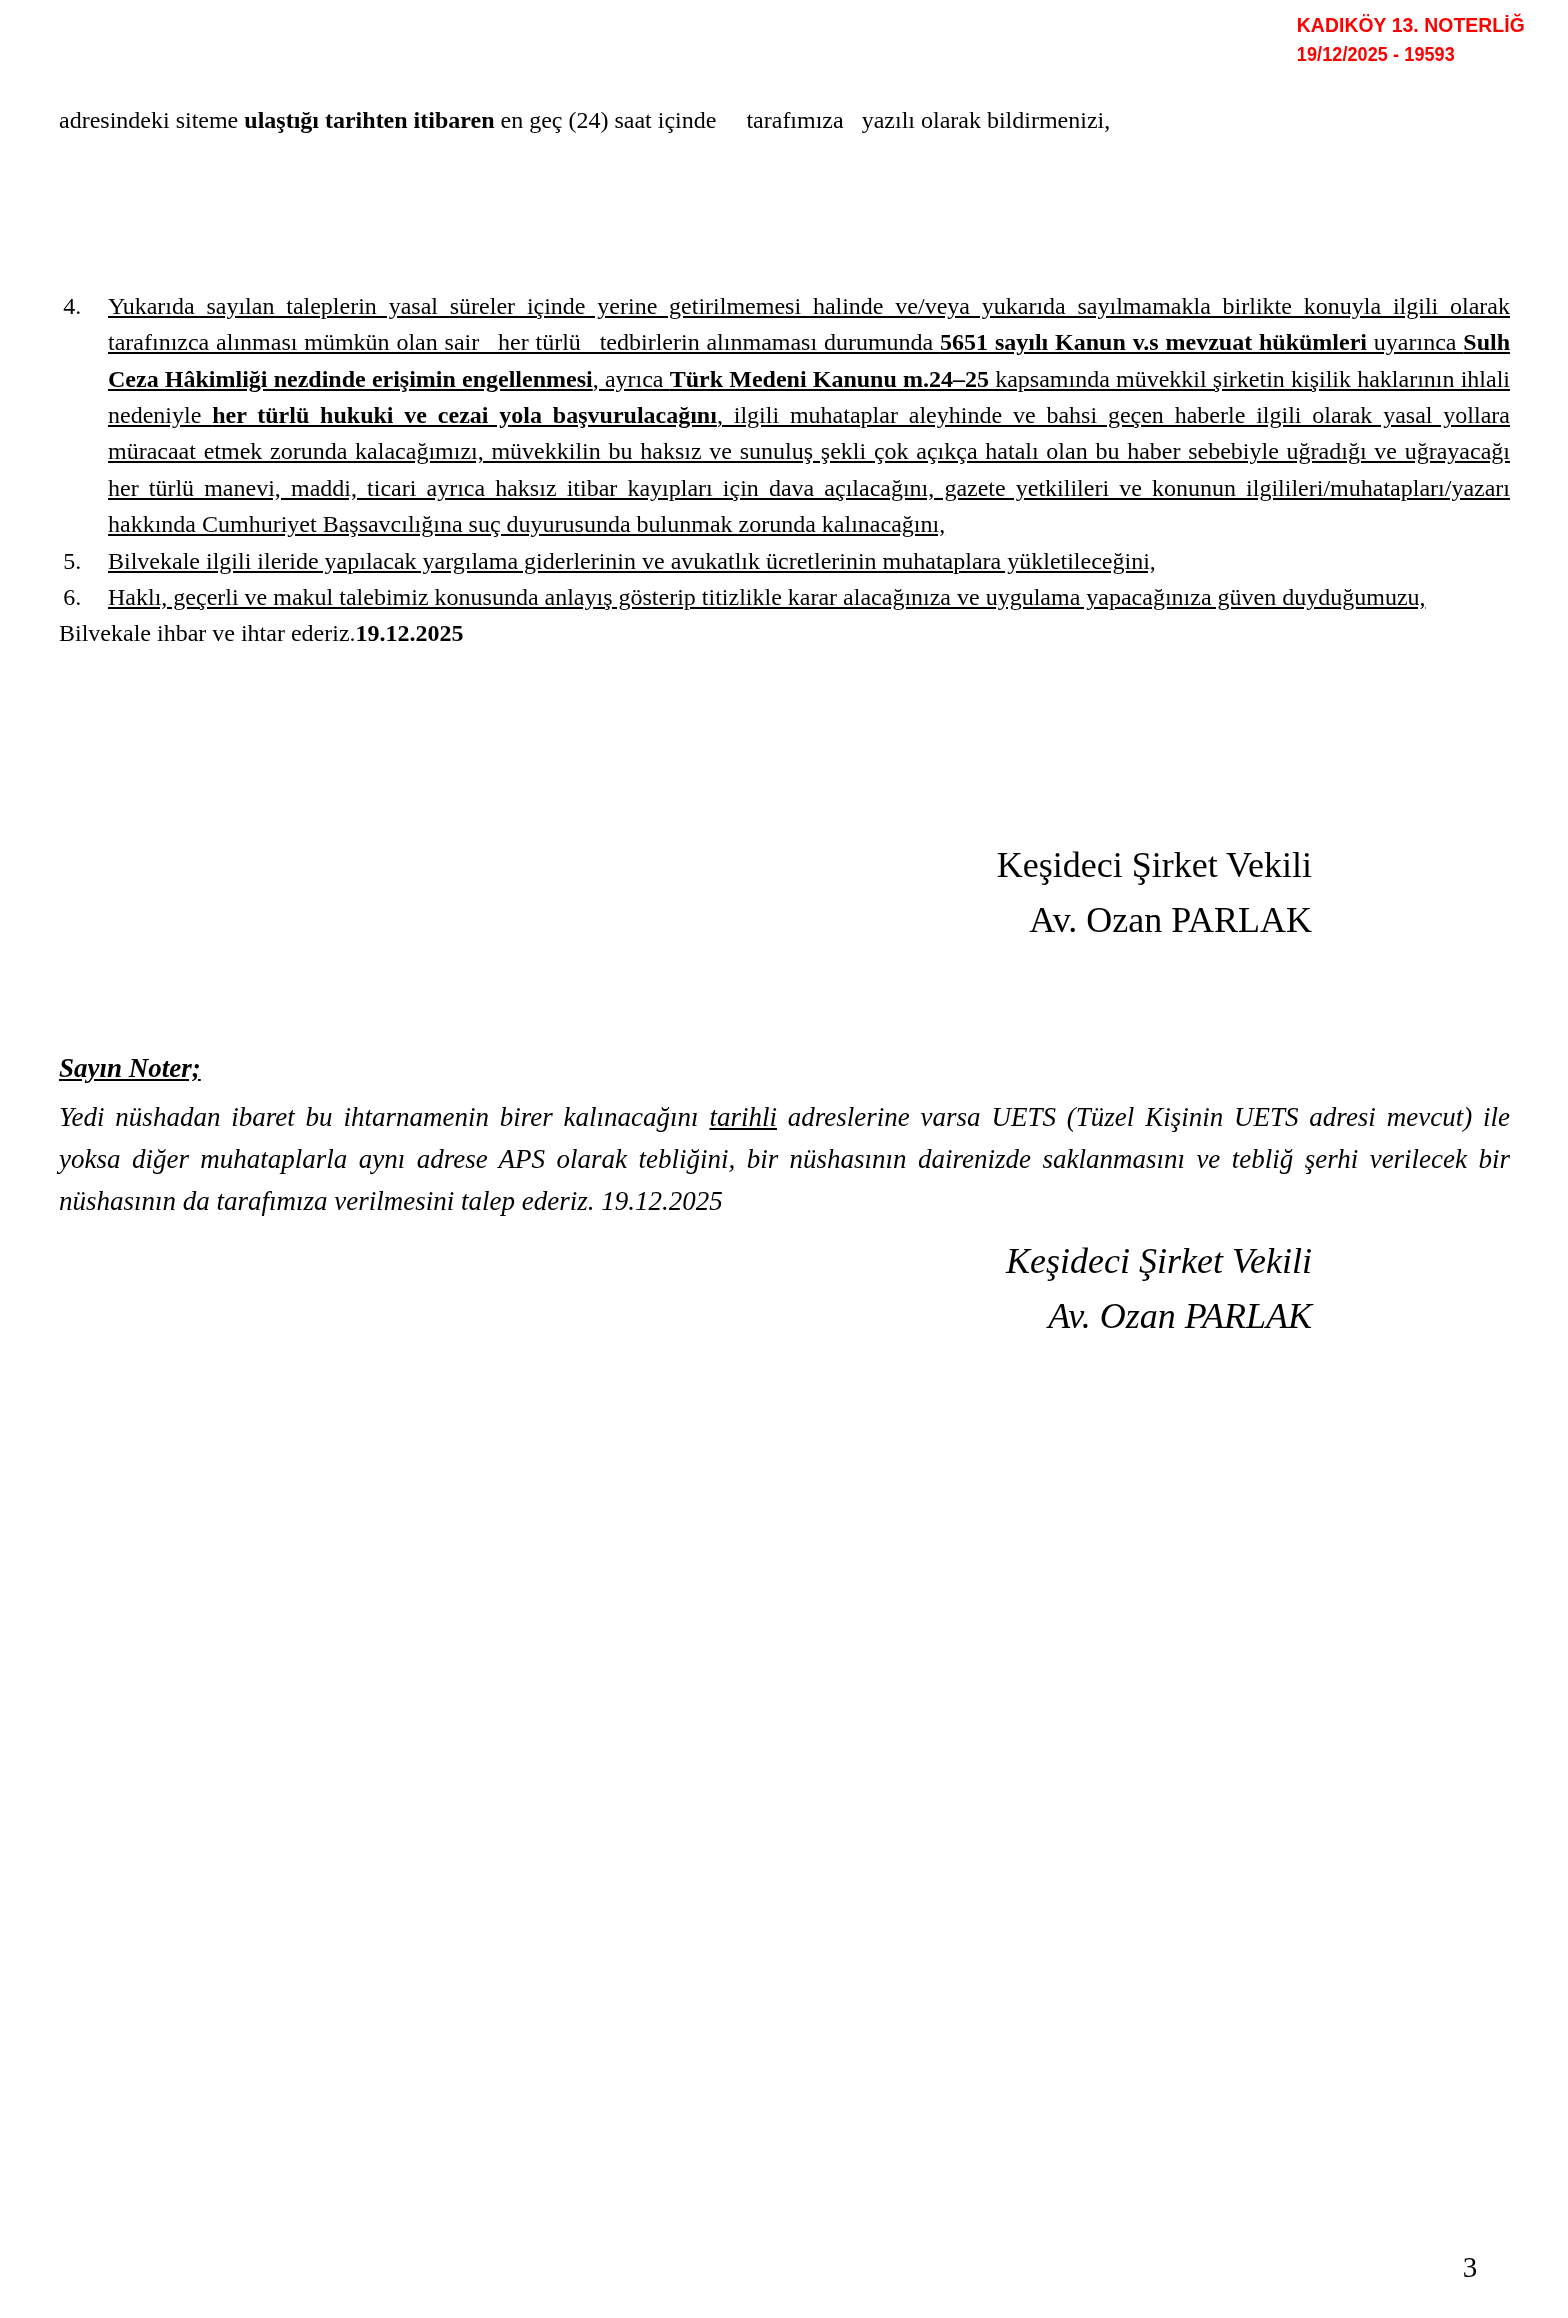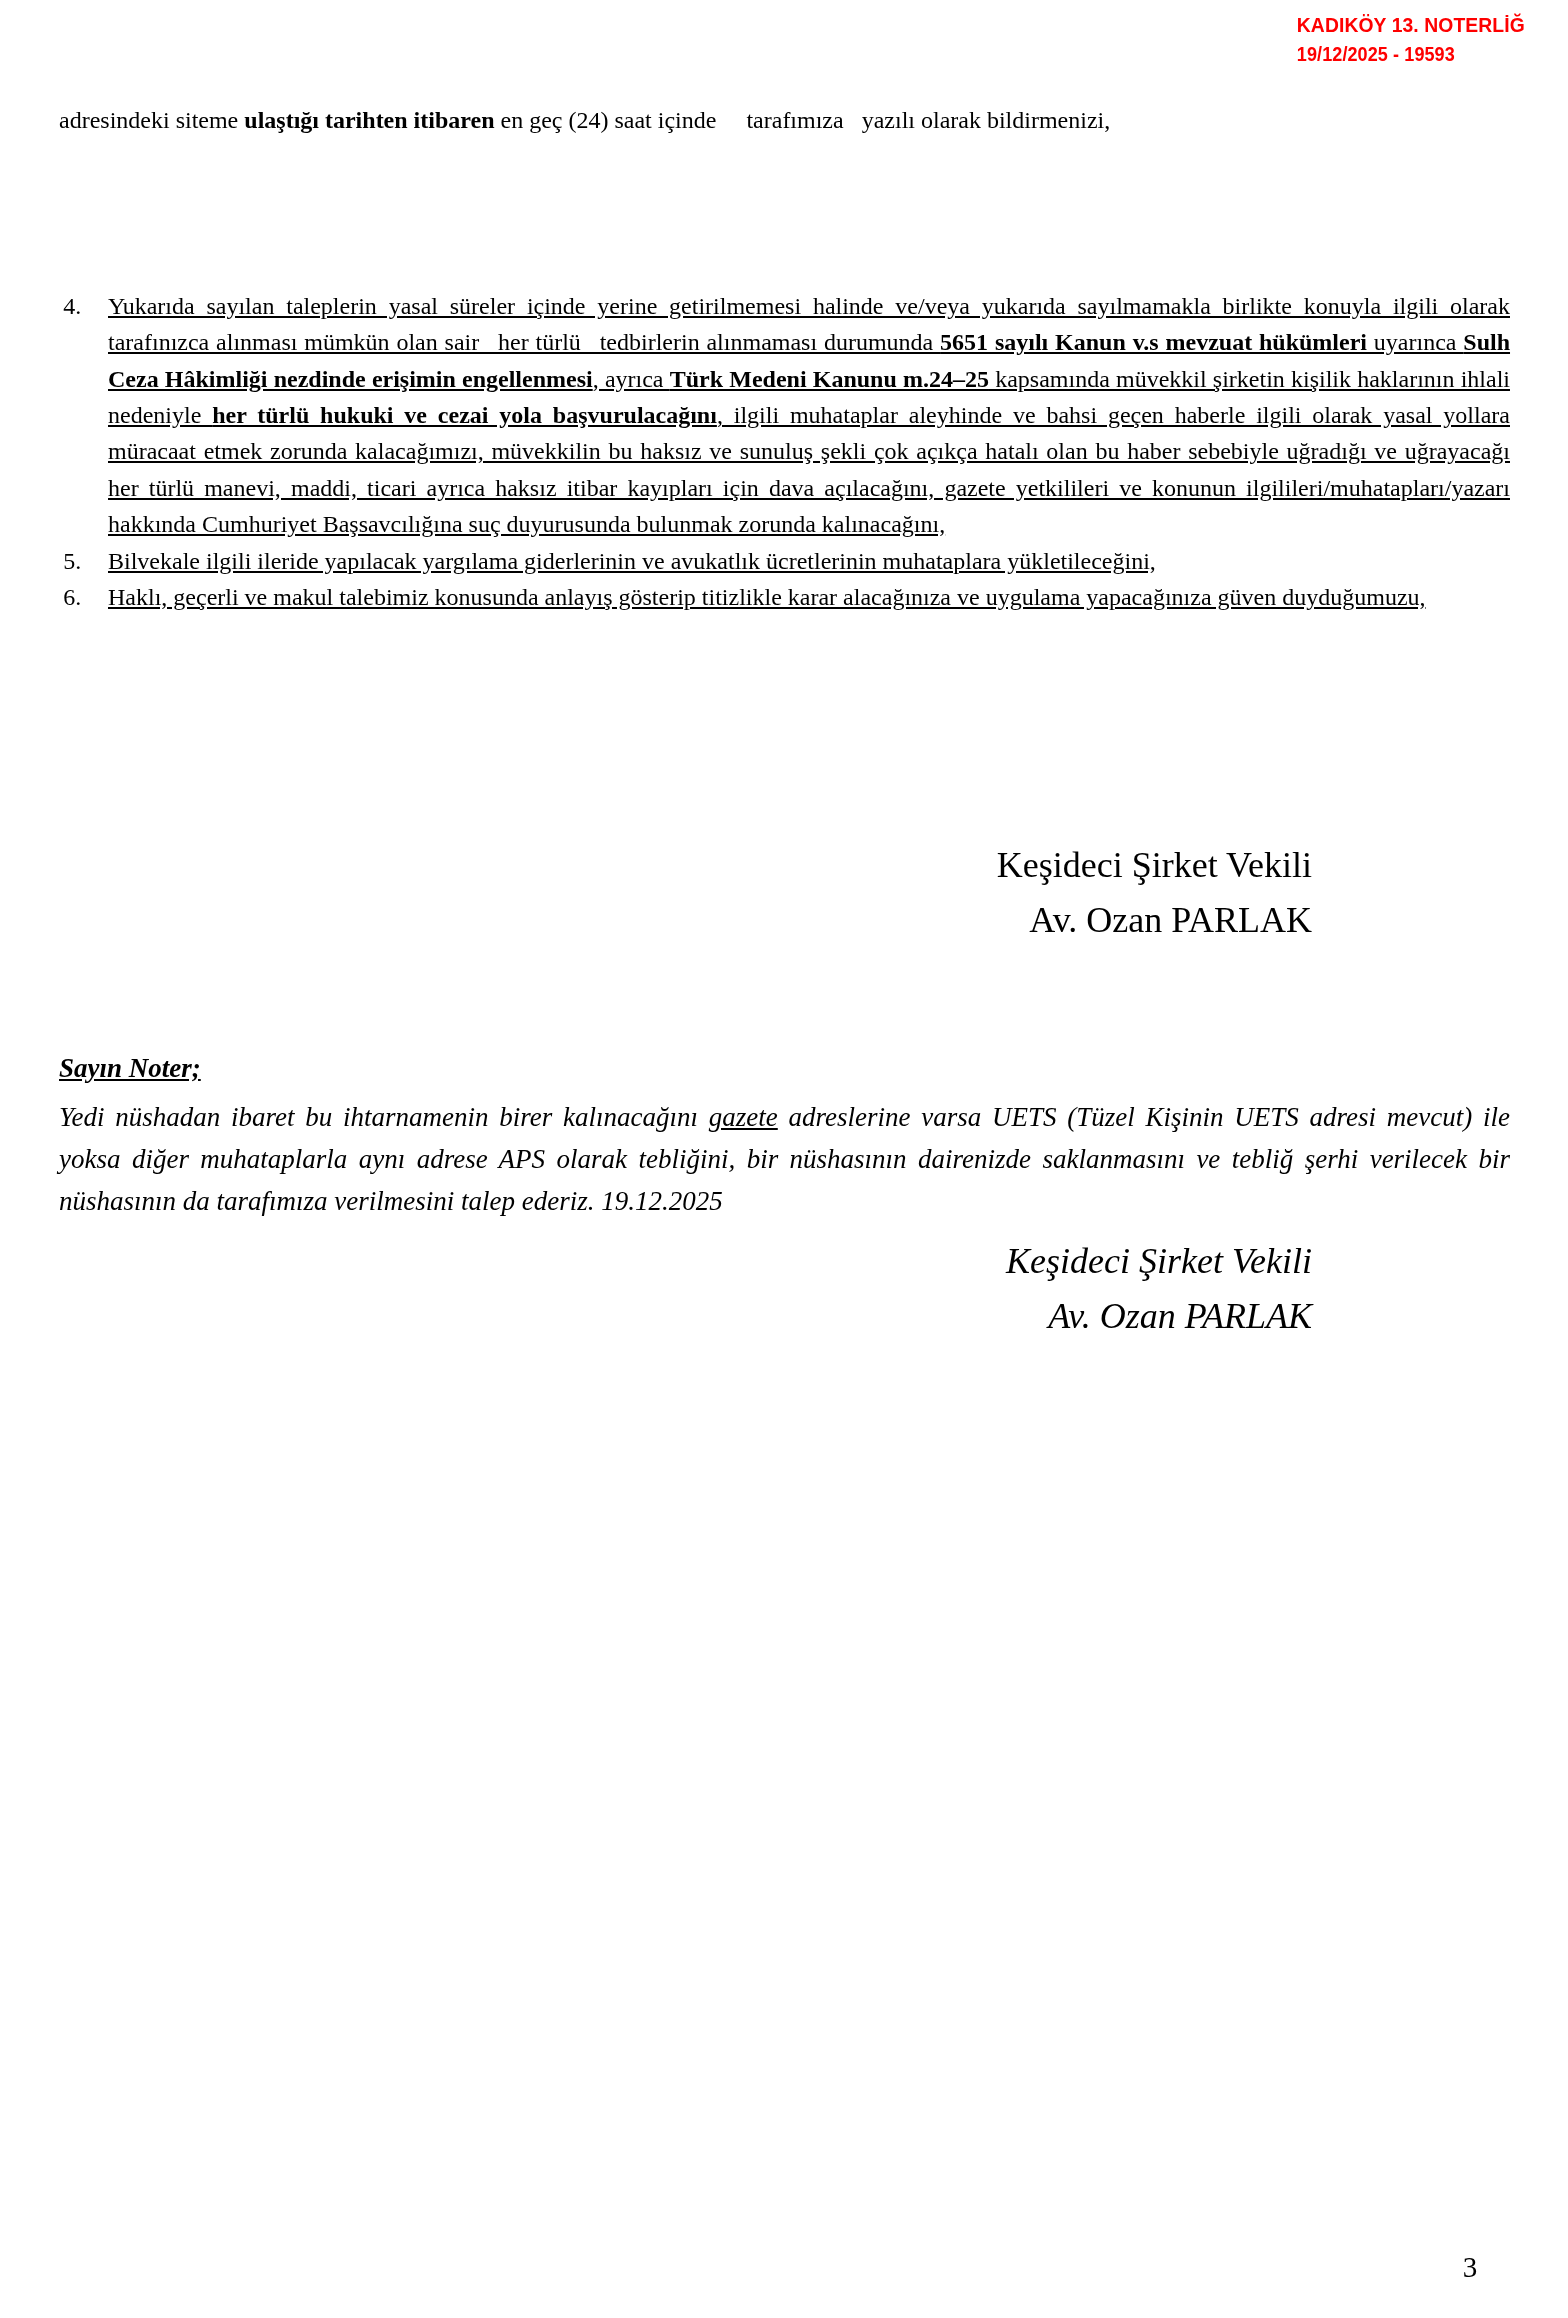--- a/index.html
+++ b/index.html
@@ -180,31 +180,32 @@
     <div class="li">
       <span class="marker">5.</span>
       <span class="content">Bilvekale ilgili ileride yapılacak yargılama giderlerinin ve avukatlık ücretlerinin muhataplara yükletileceğini,</span>
     </div>
 
     <div class="li">
       <span class="marker">6.</span>
       <span class="content">Haklı, geçerli ve makul talebimiz konusunda anlayış gösterip titizlikle karar alacağınıza ve uygulama yapacağınıza güven duyduğumuzu,</span>
     </div>
 
+    <p class="closing-line"><span>Bilvekale ihbar ve ihtar ederiz.</span><b>19.12.2025</b></p>
   </div>
 
   <div class="sig-block sig-1">
     <div>Keşideci Şirket Vekili</div>
     <div>Av. Ozan PARLAK</div>
   </div>
 
 
   <div class="notary-note">
     <p class="note-salutation">Sayın Noter;</p>
-    <p class="note-body"><span>Yedi nüshadan ibaret bu ihtarnamenin birer kalınacağını </span><u>gazete</u><span> adreslerine varsa UETS (Tüzel Kişinin UETS adresi mevcut) ile yoksa diğer muhataplarla aynı adrese APS olarak tebliğini, bir nüshasının dairenizde saklanmasını ve tebliğ şerhi verilecek bir nüshasının da tarafımıza verilmesini talep ederiz. 19.12.2025</span></p>
+    <p class="note-body"><span>Yedi nüshadan ibaret bu ihtarnamenin birer kalınacağını </span><u>tarihli</u><span> adreslerine varsa UETS (Tüzel Kişinin UETS adresi mevcut) ile yoksa diğer muhataplarla aynı adrese APS olarak tebliğini, bir nüshasının dairenizde saklanmasını ve tebliğ şerhi verilecek bir nüshasının da tarafımıza verilmesini talep ederiz. 19.12.2025</span></p>
   </div>
 
   <div class="sig-block sig-2">
     <div>Keşideci Şirket Vekili</div>
     <div>Av. Ozan PARLAK</div>
   </div>
 
   <div class="page-number">3</div>
 
 </div>

